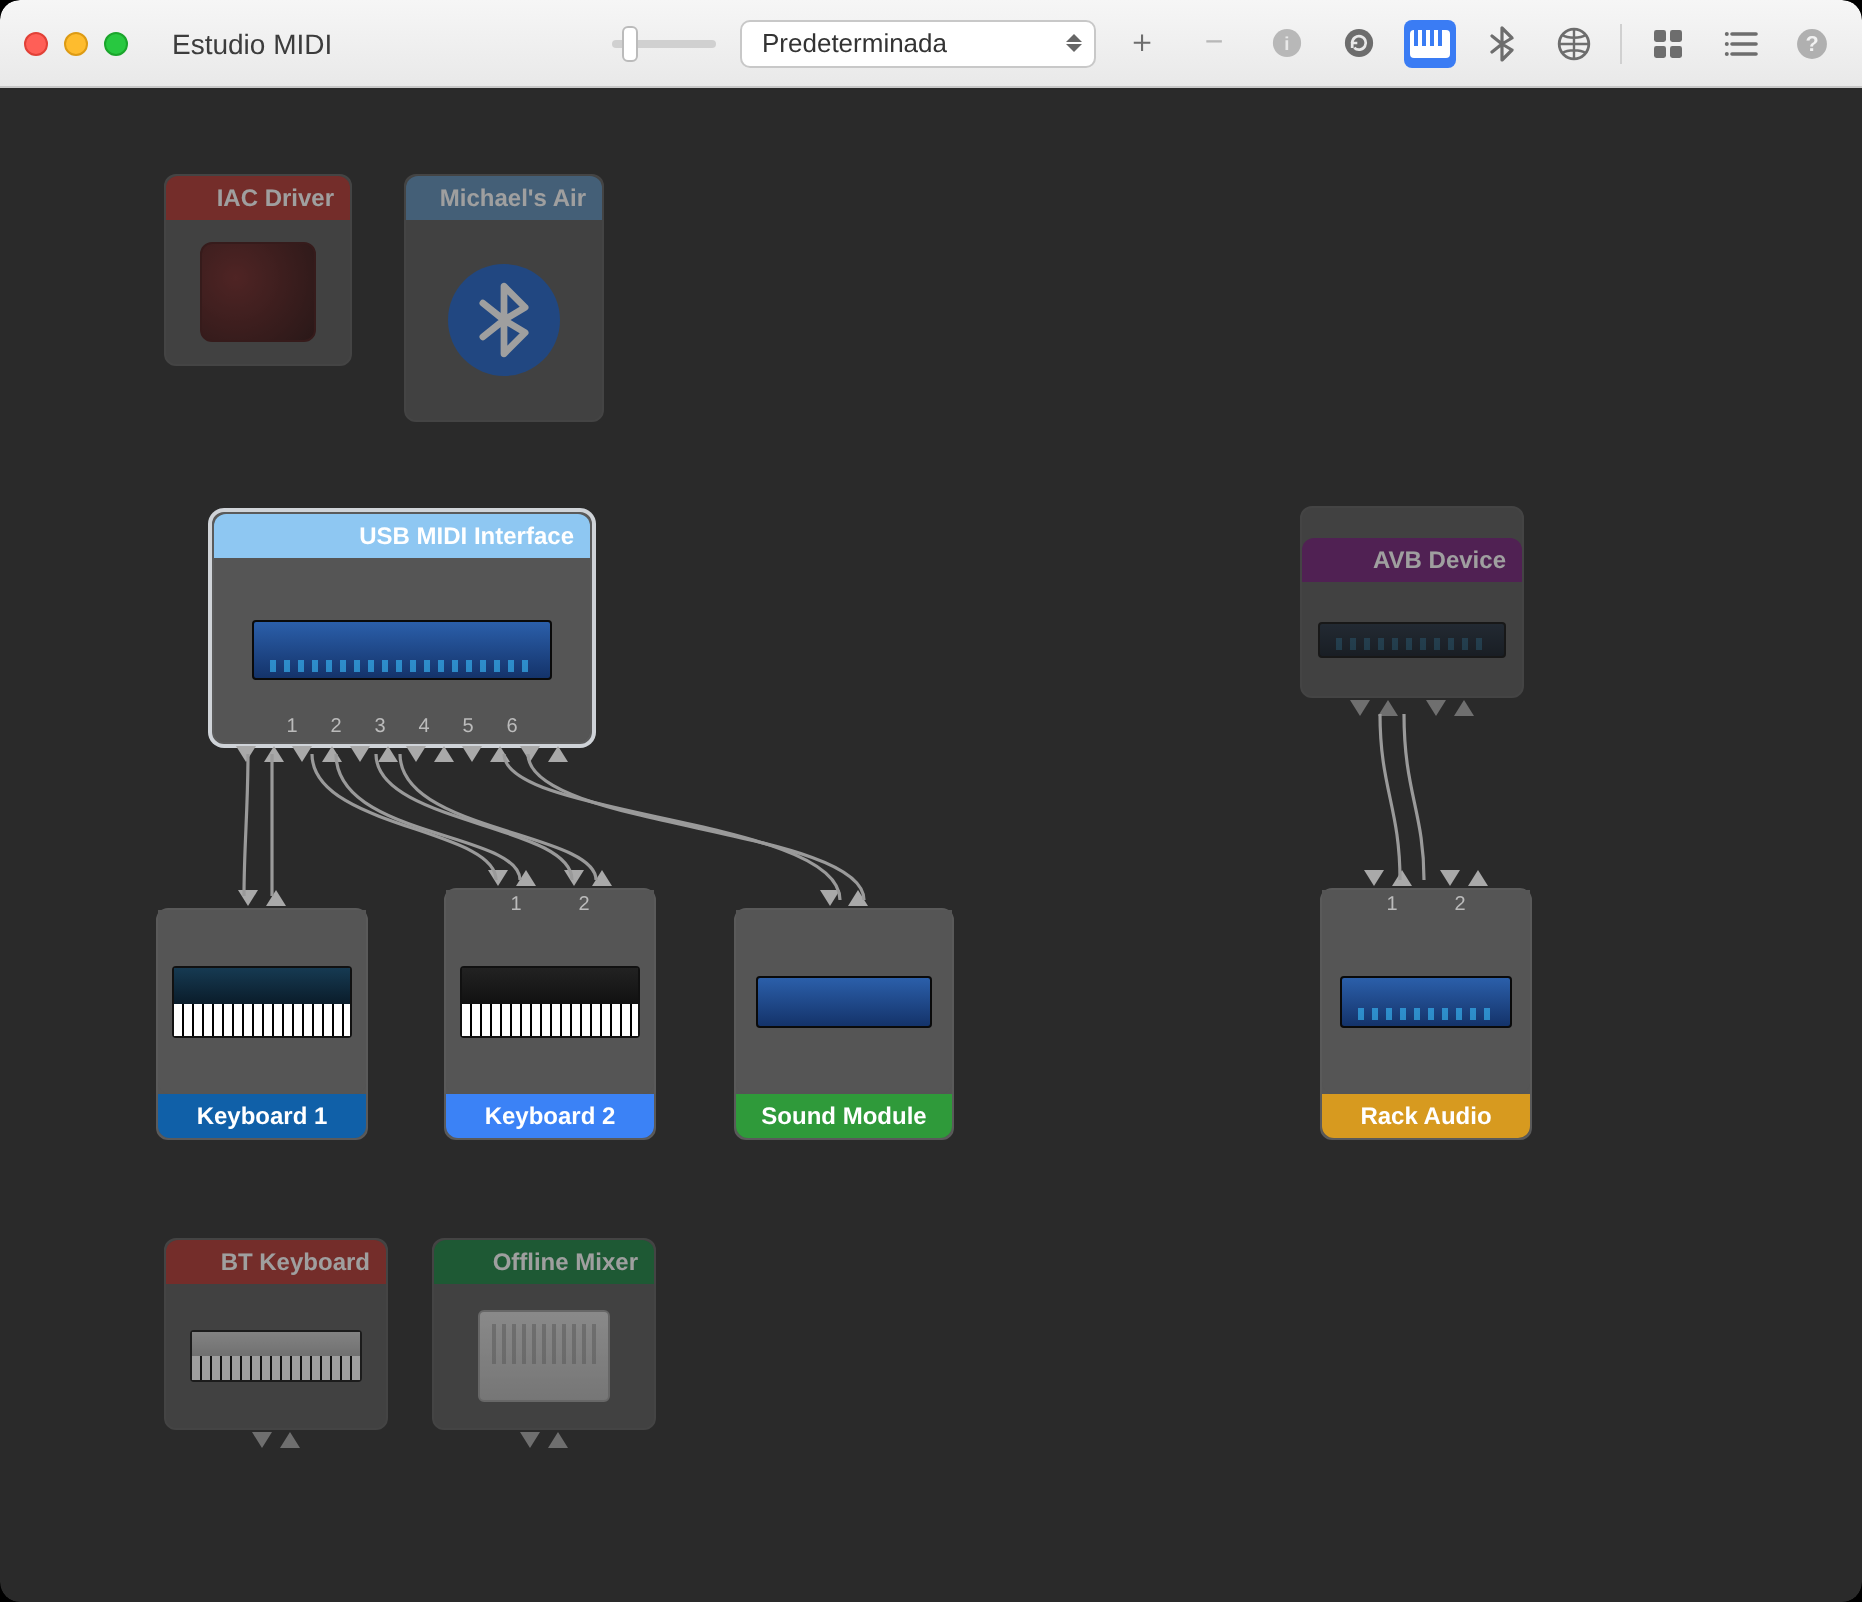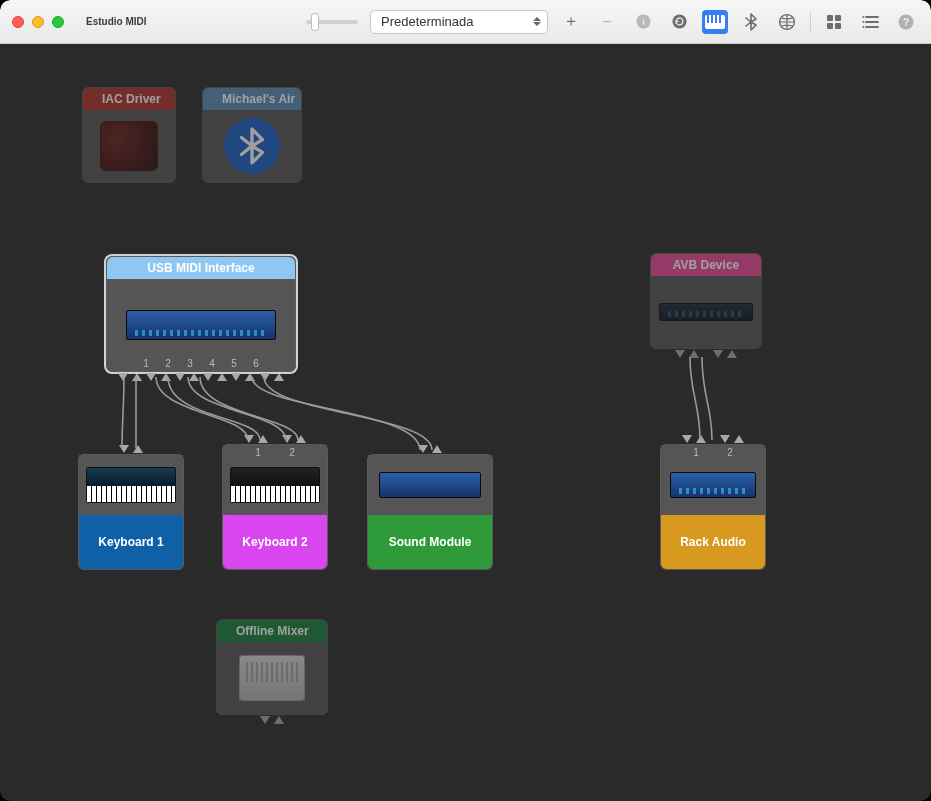--- a/index.html
+++ b/index.html
@@ -16,21 +16,21 @@
     padding: 0 12px;
     gap: 10px;
     border-top-left-radius: 10px;
     border-top-right-radius: 10px;
   }
   .traffic { display: flex; gap: 8px; margin-right: 6px; }
   .traffic .dot { width: 12px; height: 12px; border-radius: 50%; }
   .dot.red { background: #ff5f57; border: 0.5px solid #e14137; }
   .dot.yellow { background: #febc2e; border: 0.5px solid #dd9b14; }
   .dot.green { background: #28c840; border: 0.5px solid #1ba52c; }
-  .app-title { font-size: 10px; font-weight: 700; color: #3c3c3c; margin-left: 6px; margin-right: auto; }
+  .app-title { font-size: 14px; font-weight: 400; color: #3c3c3c; margin-left: 6px; margin-right: auto; }
 
   .slider-wrap { display: flex; align-items: center; width: 54px; height: 20px; }
   .slider-track { position: relative; width: 52px; height: 4px; background: #d0d0d0; border-radius: 2px; }
   .slider-thumb { position: absolute; top: 50%; left: 18%; width: 8px; height: 18px; background: #fff; border: 1px solid #bbb; border-radius: 3px; transform: translate(-50%, -50%); }
 
   .dropdown {
     height: 24px; min-width: 178px;
     background: #fff; border: 1px solid #c8c8c8; border-radius: 5px;
     display: flex; align-items: center; padding: 0 6px 0 10px;
     font-size: 13px; color: #333;
@@ -54,41 +54,41 @@
     position: absolute;
     border-radius: 6px;
     border: 1px solid #5a5a5a;
     background: #555;
     display: flex; flex-direction: column;
     overflow: visible;
   }
   .device.dim { opacity: 0.55; }
   .device .header {
     font-size: 12px; font-weight: 700;
-    padding: 4px 19px;
+    padding: 4px 8px;
     border-top-left-radius: 6px; border-top-right-radius: 6px;
-    text-align: center;
+    text-align: right;
     color: #fff;
     white-space: nowrap;
   }
   .device .body { flex: 1; position: relative; background: #555; border-bottom-left-radius: 6px; border-bottom-right-radius: 6px; display:flex; align-items:center; justify-content:center; }
   .device .footer {
-    font-size: 12px; font-weight: 700; padding: 20px 6px; text-align: center; color:#fff;
+    font-size: 12px; font-weight: 700; padding: 4px 6px; text-align: center; color:#fff;
     border-bottom-left-radius: 6px; border-bottom-right-radius: 6px;
   }
   .device.selected { box-shadow: 0 0 0 2px #cfd3d8; }
 
   
   .hdr-red    { background: #b1302a; }
   .hdr-blue   { background: #5a8bb6; color:#c9e1f4; }
   .hdr-lblue  { background: #8ec7f2; color:#0d3a5c;}
-  .hdr-olive  { background: #ec4899; }
+  .hdr-olive  { background: #701a75; margin-top: 15px; }
   .hdr-gray   { background: #15803d; }
   .ftr-blue   { background: #1060a8; }
-  .ftr-olive  { background: #d946ef; }
+  .ftr-olive  { background: #3b82f6; }
   .ftr-green  { background: #2f9a3a; }
   .ftr-amber  { background: #d79a1f; }
 
   
   .ports-bottom, .ports-top {
     display:flex; justify-content:center; gap:14px;
     position:absolute; left:0; right:0; font-size:10px; color:#bbb;
   }
   .ports-bottom { bottom: 2px; }
   .ports-top { top: 2px; }
@@ -228,21 +228,21 @@
 
 <div class="canvas">
 
   <div class="device dim" style="left:82px; top:43px; width:94px; height:96px;">
     <div class="header hdr-red">IAC Driver</div>
     <div class="body">
         <div class="cassette"></div>
       </div>
   </div>
 
-  <div class="device dim" style="left:202px; top:43px; width:100px; height:96px;">
+  <div class="device dim" style="left:202px; top:43px; width:100px; height:124px;">
     <div class="header hdr-blue">Michael's Air</div>
     <div class="body">
         <div class="bt-icon">
       <svg width="26" height="38" viewBox="0 0 12 18">
             <path d="M6 1v16l5-5-5-3 5-3-5-5zM1 5l5 4M1 13l5-4" fill="none" stroke="#fff" stroke-width="1.6" stroke-linejoin="round" stroke-linecap="round"></path>
           </svg>
     </div>
       </div>
   </div>
 
@@ -322,21 +322,21 @@
         <span class="portnum">2</span>
       </div>
       <div class="keyboard" style="margin-top:10px;">
           <div class="top"></div>
           <div class="keys"></div>
         </div>
     </div>
     <div class="footer ftr-olive">Keyboard 2</div>
   </div>
 
-  <div class="device" style="left:367px; top:410px; width:126px; height:116px;">
+  <div class="device" style="left:367px; top:410px; width:110px; height:116px;">
     <div class="tri-row over">
       <span class="tri down"></span>
         <span class="tri up"></span>
     </div>
     <div class="body">
         <div class="rack blue" style="width:82%;"></div>
       </div>
     <div class="footer ftr-green">Sound Module</div>
   </div>
 
@@ -353,20 +353,33 @@
         <span class="portnum">1</span>
         <span class="portnum">2</span>
       </div>
       <div class="rack blue" style="margin-top:10px; width:82%;">
           <div class="dots"></div>
         </div>
     </div>
     <div class="footer ftr-amber">Rack Audio</div>
   </div>
 
+  <div class="device dim" style="left:82px; top:575px; width:112px; height:96px;">
+    <div class="header hdr-red">BT Keyboard</div>
+    <div class="body">
+        <div class="keyboard" style="width:78%;">
+          <div class="top" style="height:12px;background:linear-gradient(#ccc,#aaa);"></div>
+          <div class="keys" style="height:12px;"></div>
+        </div>
+      </div>
+    <div class="tri-row under">
+      <span class="tri down"></span>
+        <span class="tri up"></span>
+    </div>
+  </div>
 
   <div class="device dim" style="left:216px; top:575px; width:112px; height:96px;">
     <div class="header hdr-gray">Offline Mixer</div>
     <div class="body">
         <div class="mixer"></div>
       </div>
     <div class="tri-row under">
       <span class="tri down"></span>
         <span class="tri up"></span>
     </div>

